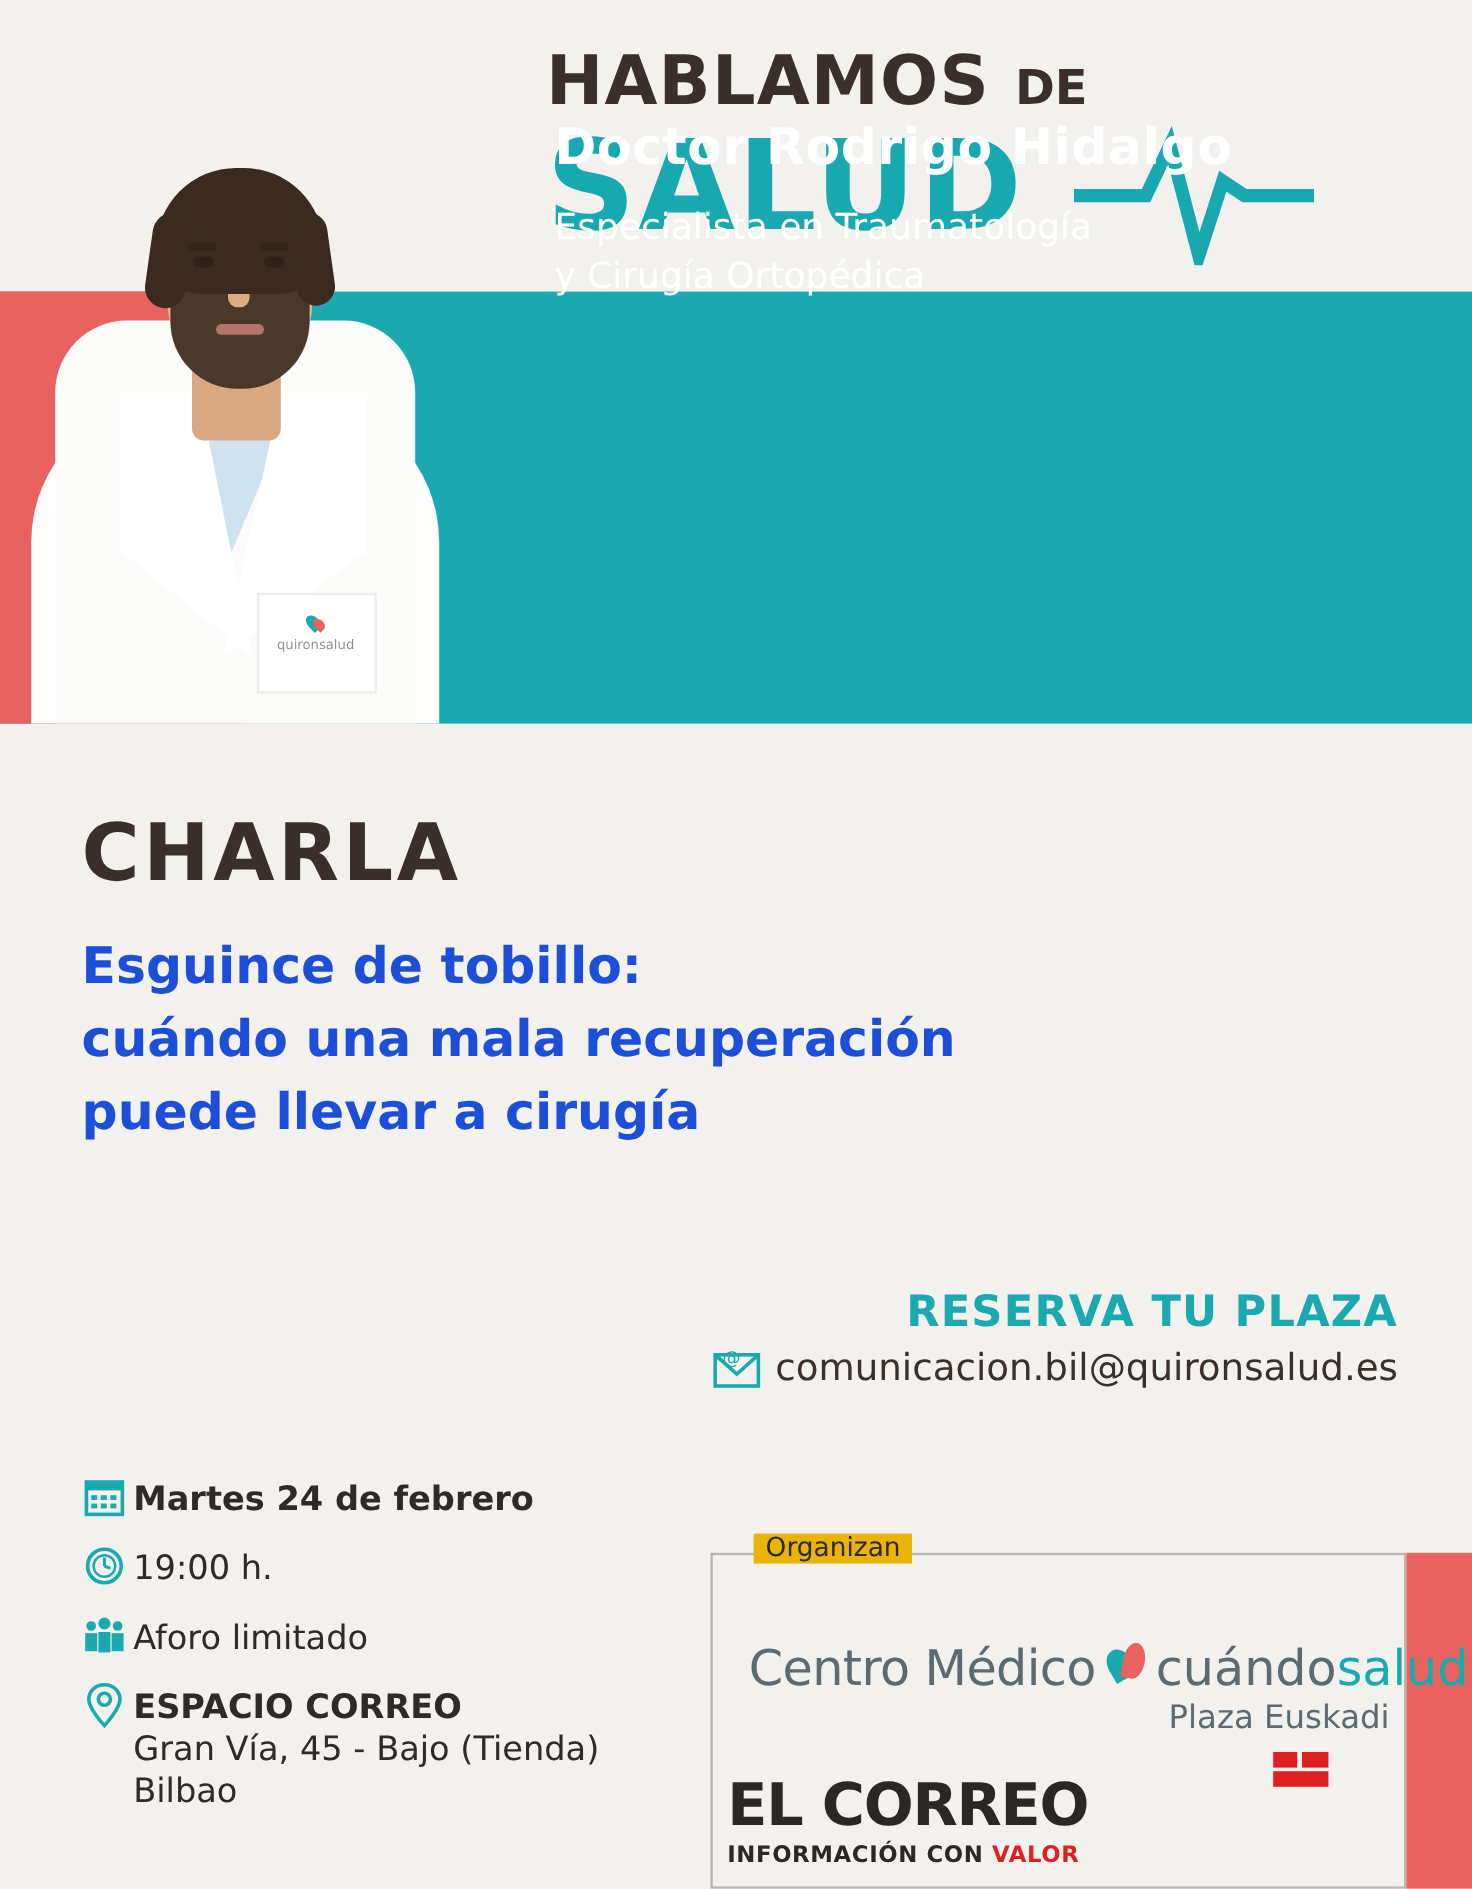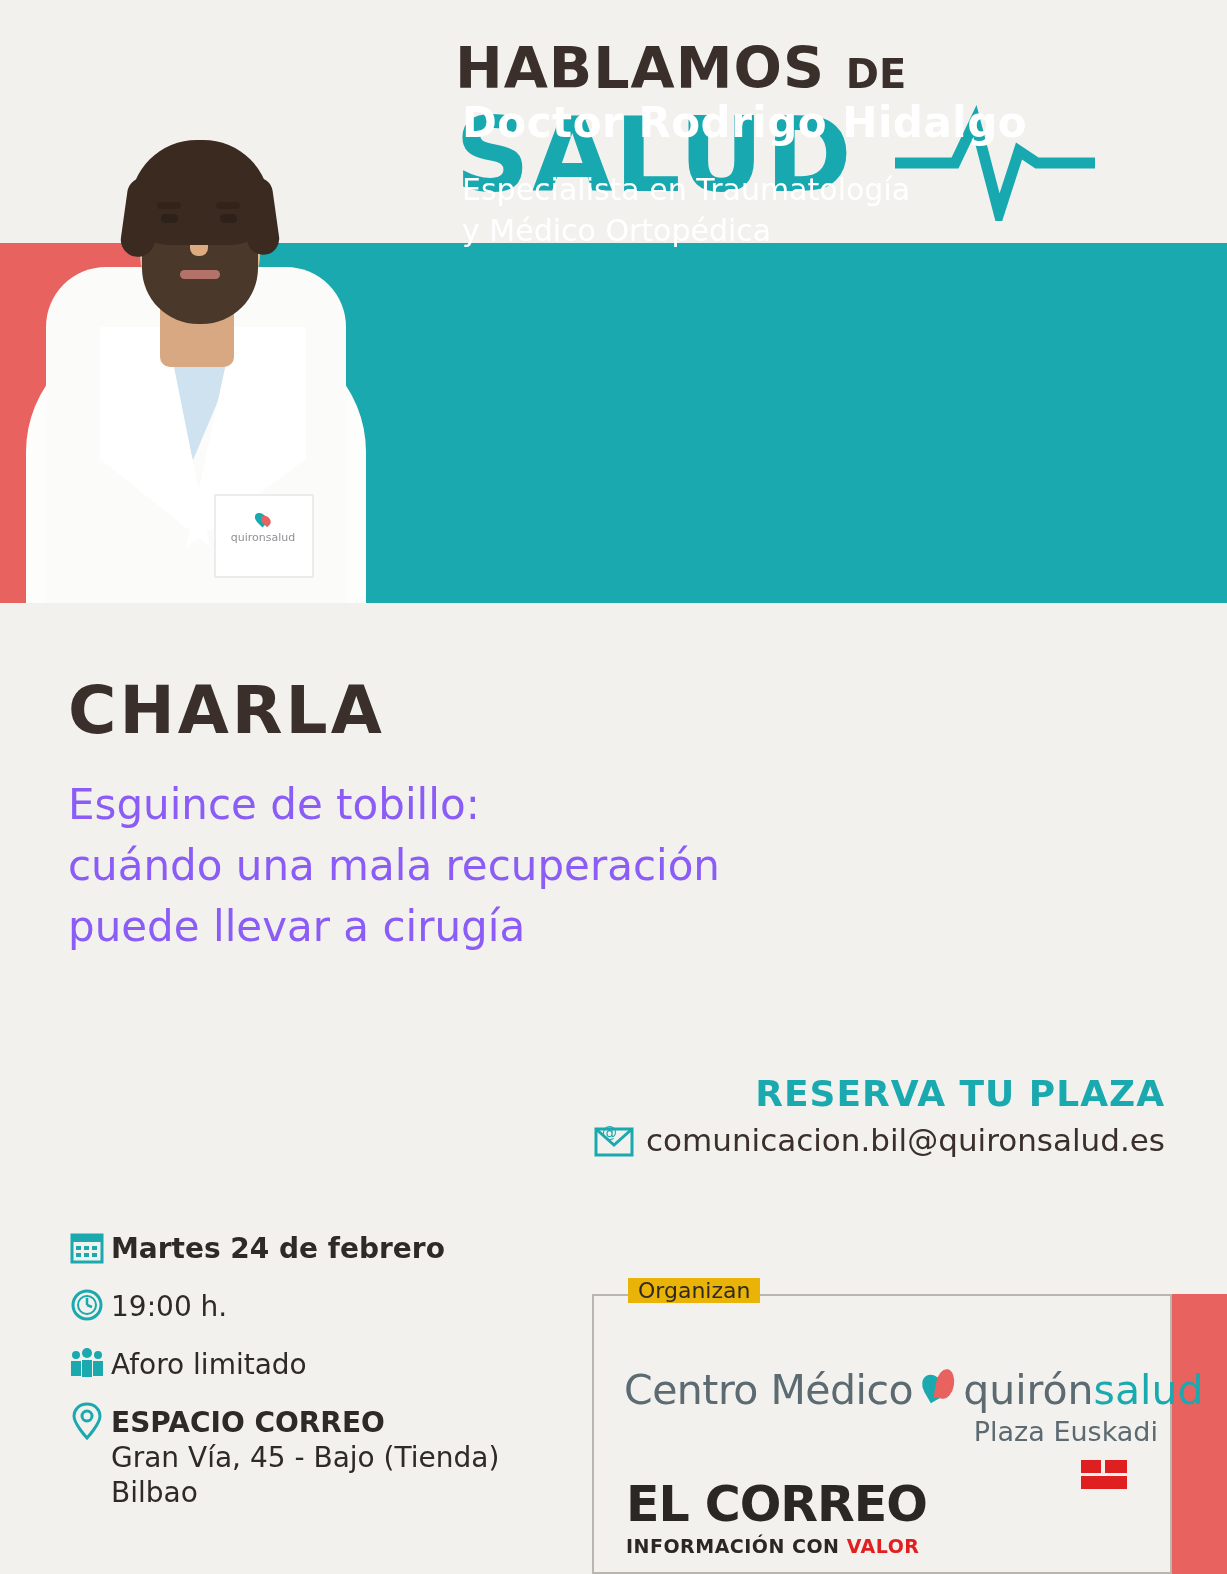--- a/index.html
+++ b/index.html
@@ -261,23 +261,23 @@
     font-weight: bold;
     letter-spacing: 3px;
     color: #3a2f2a;
   }
   .charla-sub {
     position: absolute;
     left: 68px;
     top: 775px;
     width: 900px;
     font-size: 42px;
-    font-weight: normal;
+    font-weight: bold;
     line-height: 1.45;
-    color: #8b5cf6;
+    color: #1d4ed8;
   }
 
   
   .reserve {
     position: absolute;
     right: 62px;
     top: 1073px;
     text-align: right;
   }
   .reserve-title {
@@ -403,21 +403,21 @@
     position: absolute;
     left: 624px;
     top: 1416px;
     width: 534px;
     text-align: right;
     font-size: 27px;
     color: #5c6a72;
   }
   .correo-logo {
     position: absolute;
-    left: 626px;
+    left: 606px;
     top: 1480px;
   }
   .correo-main {
     font-size: 49px;
     font-weight: bold;
     letter-spacing: -1px;
     color: #2b2724;
     line-height: 1;
   }
   .correo-sub {
@@ -489,21 +489,21 @@
     <div class="dr-logo">
       <span class="dr-logo-drop"></span><span class="dr-logo-drop2"></span>
       <div>quironsalud</div>
     </div>
   </div>
 
   <div class="band-text">
     <div class="dr-name">Doctor Rodrigo Hidalgo</div>
     <div class="dr-role">
       <div>Especialista en Traumatología</div>
-      <div>y Médico Ortopédica</div>
+      <div>y Cirugía Ortopédica</div>
     </div>
   </div>
 
   <div class="charla-title">CHARLA</div>
   <div class="charla-sub">
     <div>Esguince de tobillo:</div>
     <div>cuándo una mala recuperación</div>
     <div>puede llevar a cirugía</div>
   </div>
 
@@ -581,21 +581,21 @@
   <div class="org-box"></div>
   <div class="org-label">Organizan</div>
   <div class="org-red"></div>
 
   <div class="cm-logo">
     <span class="cm-text">Centro Médico</span>
     <span class="qs-drops">
       <span class="qs-d1"></span>
       <span class="qs-d2"></span>
     </span>
-    <span class="qs-quiron">quirón</span>
+    <span class="qs-quiron">cuándo</span>
       <span class="qs-salud">salud</span>
   </div>
   <div class="cm-plaza">Plaza Euskadi</div>
 
   <div class="correo-logo">
     <span class="correo-flag">
       <i class="cf1"></i>
         <i class="cf2"></i>
         <i class="cf3"></i>
     </span>

